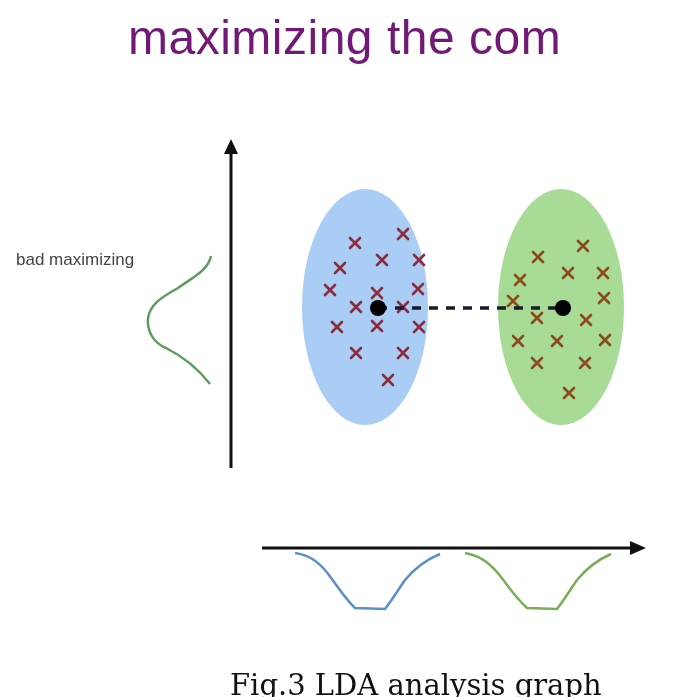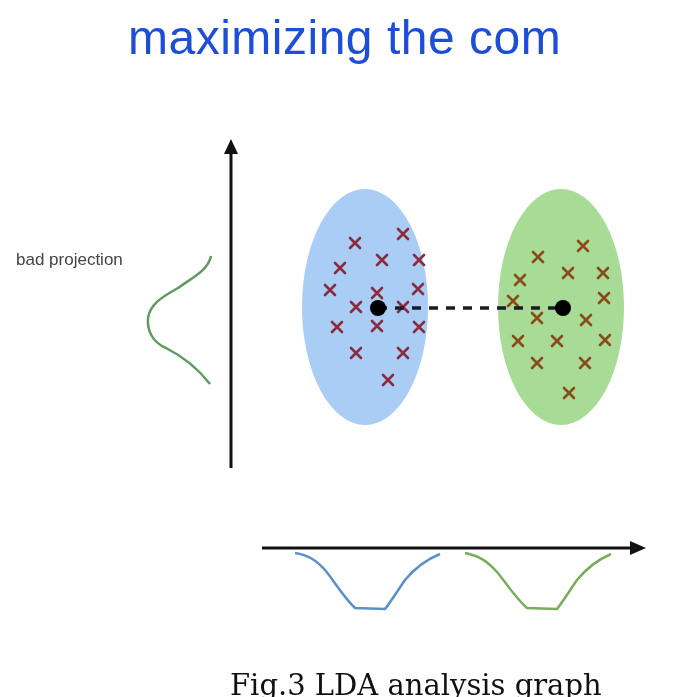--- a/index.html
+++ b/index.html
@@ -1,20 +1,20 @@
 <!DOCTYPE html>
 <html><head>
   <meta charset="utf-8">
   <style>
     html, body { margin: 0; padding: 0; background: #ffffff; }
     body { width: 693px; height: 697px; position: relative; overflow: hidden; }
     .title {
       position: absolute; left: 128px; top: 10px;
       font-family: "Liberation Sans", "DejaVu Sans", sans-serif;
-      font-size: 48px; line-height: 55px; color: #1d4ed8;
+      font-size: 48px; line-height: 55px; color: #701a75;
       white-space: nowrap; letter-spacing: 0.5px;
     }
     .label {
       position: absolute; left: 16px; top: 250px;
       font-family: "Liberation Sans", "DejaVu Sans", sans-serif;
       font-size: 17px; color: #444444; white-space: nowrap;
     }
     .caption {
       position: absolute; left: 230px; top: 668px;
       font-family: "DejaVu Serif", "Liberation Serif", serif;
@@ -22,21 +22,21 @@
     }
     svg.diagram { position: absolute; left: 0; top: 0; }
   </style>
 </head>
 <body>
 
 <div class="title">
   <div>maximizing the com</div>
 </div>
 
-<div class="label">bad projection</div>
+<div class="label">bad maximizing</div>
 
 <svg class="diagram" width="693" height="697" viewBox="0 0 693 697">
   <defs>
     <marker id="arrowhead" markerWidth="10" markerHeight="10" refX="5" refY="5" orient="auto" markerUnits="userSpaceOnUse" viewBox="0 0 10 10">
       <path d="M0,0 L10,5 L0,10 z" fill="#111111"></path>
     </marker>
   </defs>
 
   <line x1="231" y1="468" x2="231" y2="150" stroke="#111111" stroke-width="3"></line>
   <path d="M231,139 L224,154 L238,154 z" fill="#111111"></path>

